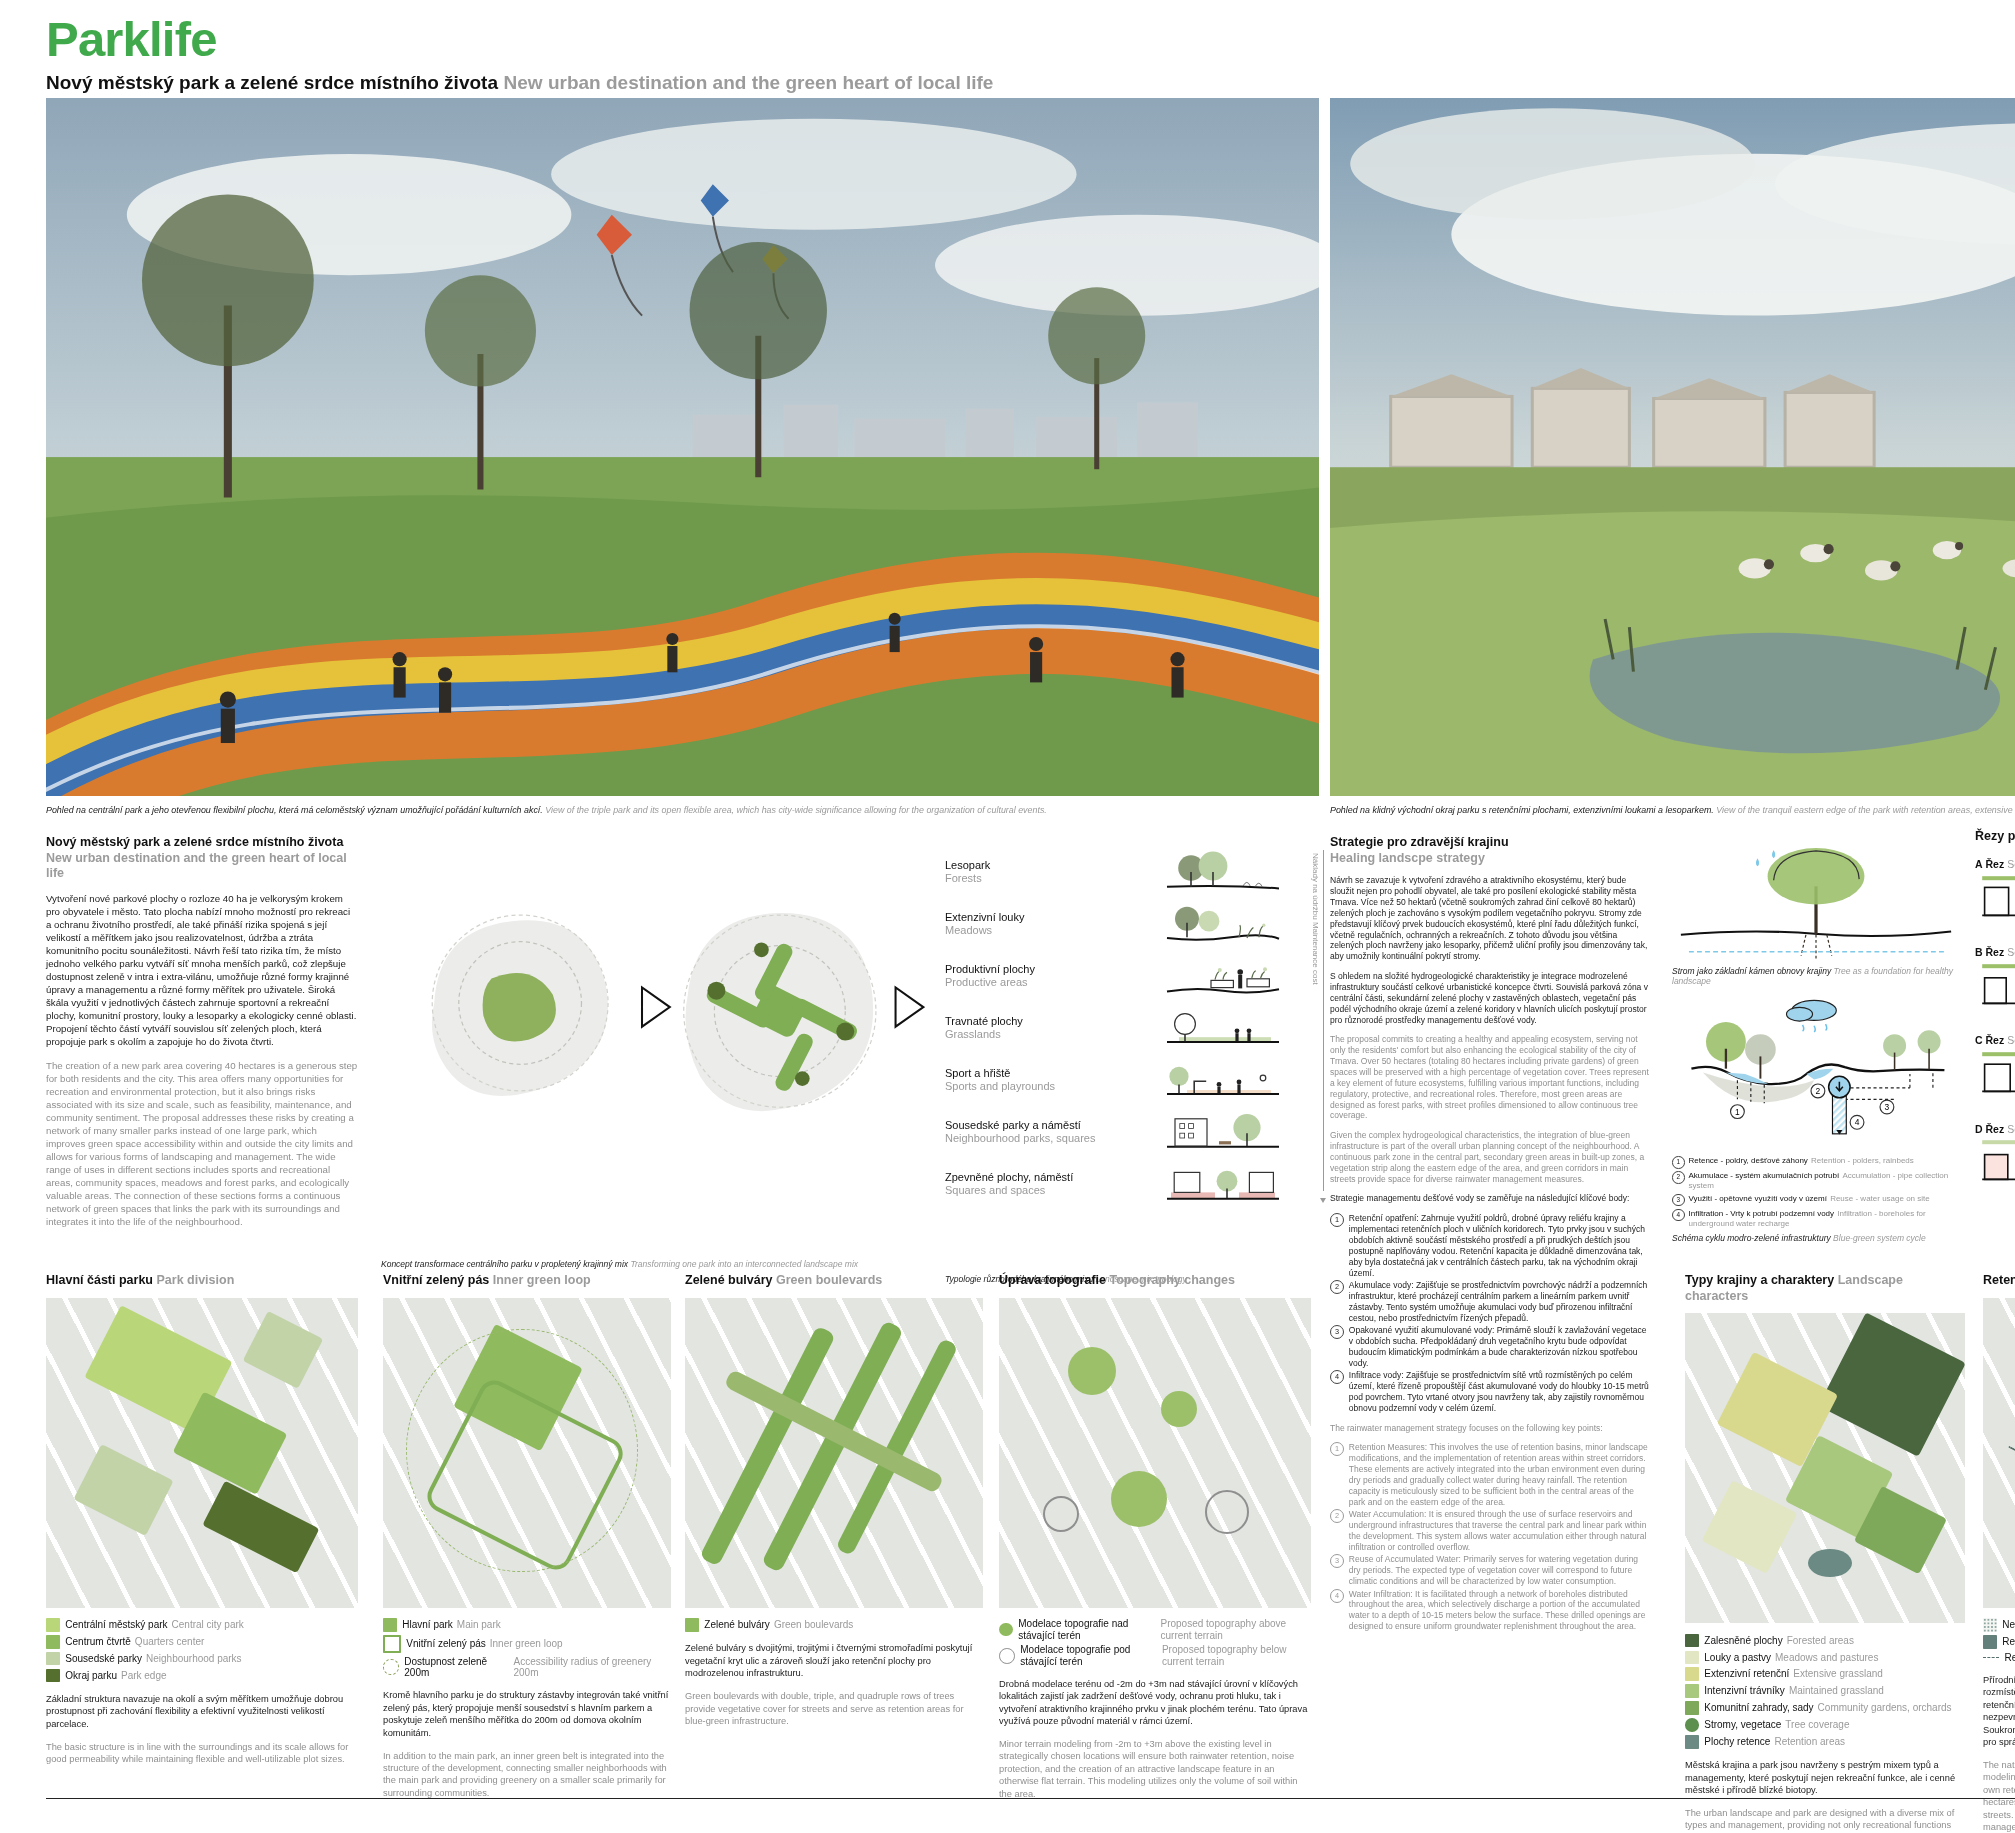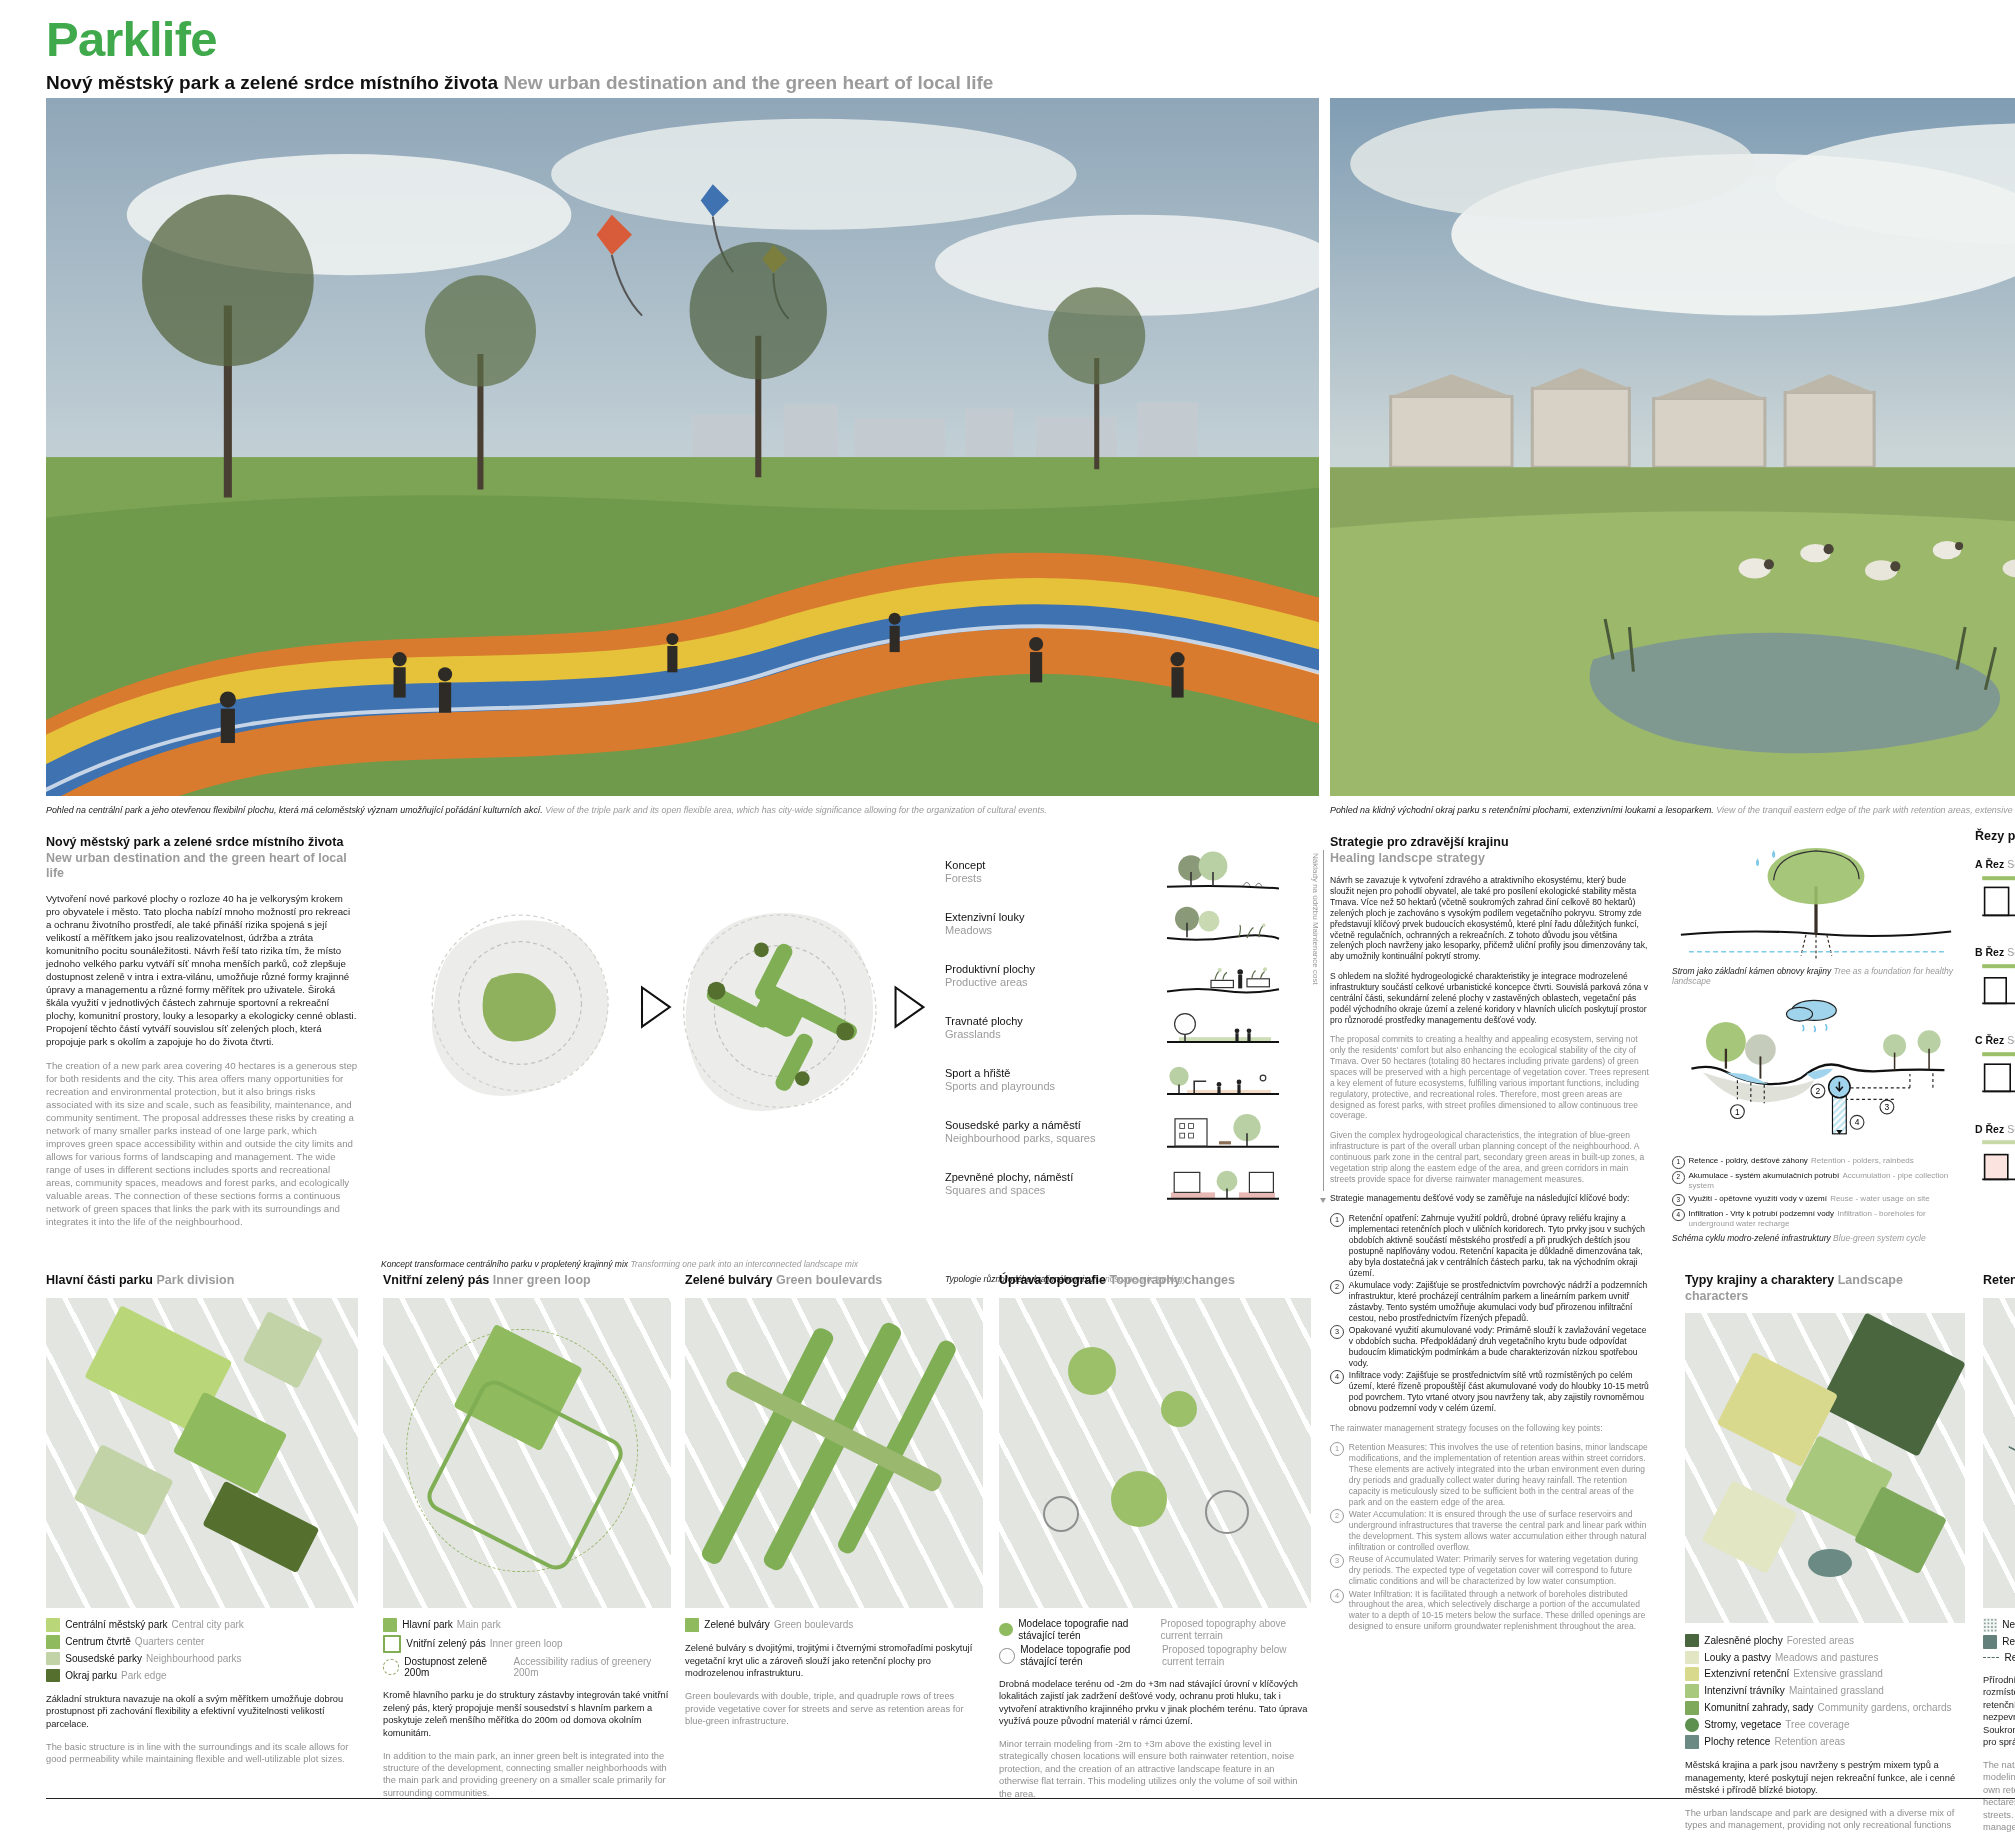--- a/index.html
+++ b/index.html
@@ -270,21 +270,21 @@
     </svg>
     <div class="smallcap">
       <span class="cz">Koncept transformace centrálního parku v propletený krajinný mix</span>
       <span class="en">Transforming one park into an interconnected landscape mix</span>
     </div>
   </div>
 
   <div id="colC">
     <div class="typ-row">
       <div class="typ-lbl">
-          <span class="cz">Koncept</span>
+          <span class="cz">Lesopark</span>
           <span class="en">Forests</span>
         </div>
       <div class="typ-sk"><svg viewBox="0 0 300 110">
             <path d="M10,92 Q150,86 290,96" stroke="#111" stroke-width="5" fill="none"></path>
             <circle cx="70" cy="45" r="32" fill="#8a9a78"></circle>
             <circle cx="125" cy="40" r="36" fill="#b9cfa4"></circle>
             <line x1="70" y1="92" x2="70" y2="55" stroke="#333" stroke-width="4"></line>
             <line x1="125" y1="90" x2="125" y2="55" stroke="#333" stroke-width="4"></line>
             <path d="M200,90 q10,-18 18,0 M230,92 q10,-18 18,0" stroke="#555" stroke-width="2" fill="none"></path>
           </svg></div>

